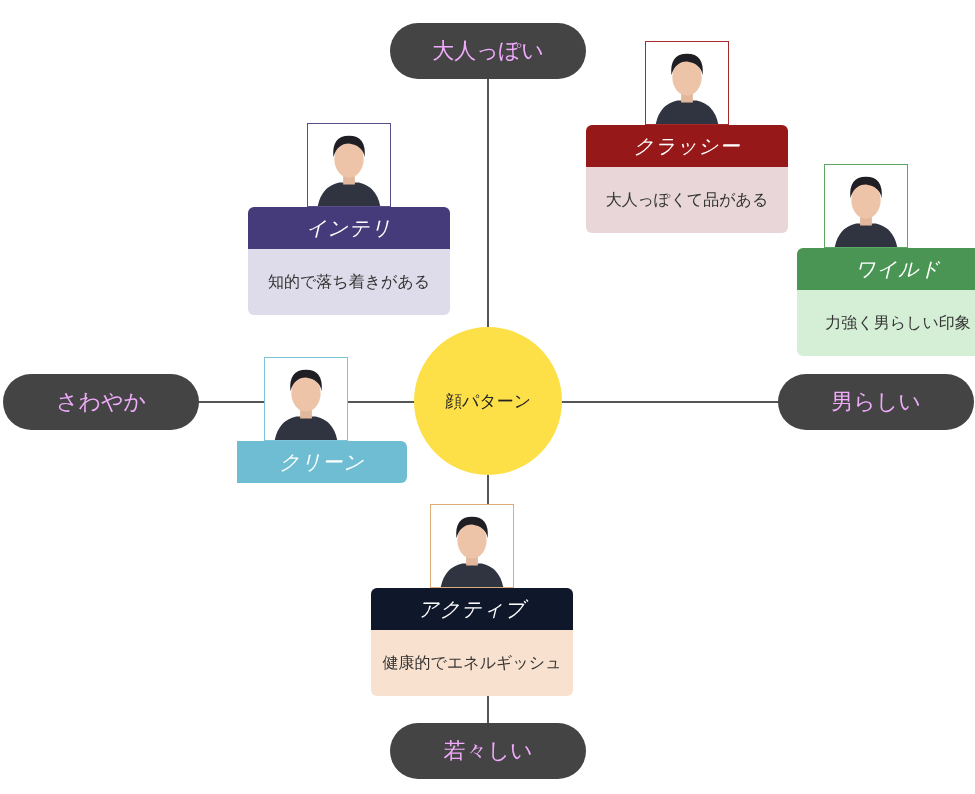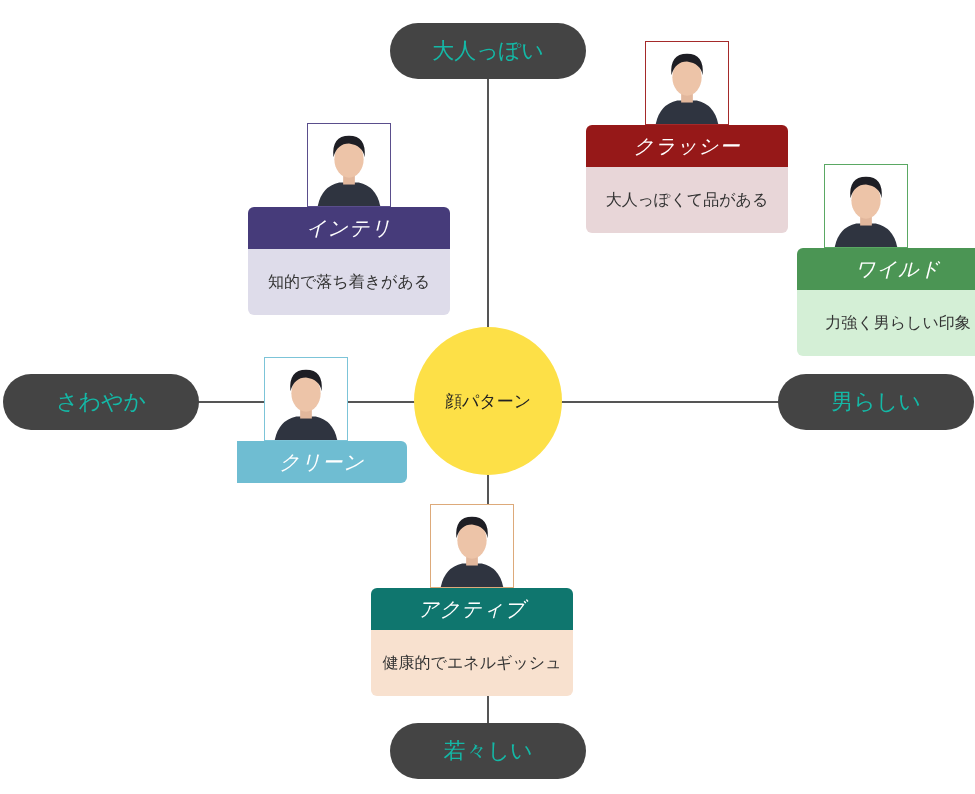--- a/index.html
+++ b/index.html
@@ -5,21 +5,21 @@
   * { box-sizing: border-box; margin: 0; padding: 0; }
   html, body { width: 975px; height: 794px; background: #ffffff; overflow: hidden; }
   body { position: relative; font-family: "DejaVu Sans", "Liberation Sans", sans-serif; color: #333; }
 
   .axis-line { position: absolute; background: #555555; }
   .axis-v { left: 487px; top: 55px; width: 2px; height: 695px; }
   .axis-h { left: 100px; top: 401px; width: 780px; height: 2px; }
 
   .pole {
     position: absolute; height: 56px; border-radius: 28px;
-    background: #444444; color: #14b8a6; font-size: 22px;
+    background: #444444; color: #f0abfc; font-size: 22px;
     display: flex; align-items: center; justify-content: center;
   }
   .pole-top { left: 390px; top: 23px; width: 196px; }
   .pole-bottom { left: 390px; top: 723px; width: 196px; }
   .pole-left { left: 3px; top: 374px; width: 196px; }
   .pole-right { left: 778px; top: 374px; width: 196px; }
 
   .center-circle {
     position: absolute; left: 414px; top: 327px; width: 148px; height: 148px;
     border-radius: 50%; background: #fde047; color: #222;
@@ -117,18 +117,18 @@
 
 <div class="photo" style="left: 430px; top: 504px; border-color: rgb(221, 170, 122);">
     <svg viewBox="0 0 84 84">
       <path d="M10 84 Q14 64 32 60 L52 60 Q70 64 74 84 Z" fill="#2f3440"></path>
       <rect x="36" y="50" width="12" height="12" fill="#e2b79c"></rect>
       <ellipse cx="42" cy="36" rx="15" ry="19" fill="#edc4a8"></ellipse>
       <path d="M26 34 Q24 12 42 12 Q60 12 58 34 Q56 22 42 20 Q30 20 26 34 Z" fill="#1e1e24"></path>
     </svg>
   </div>
 <div class="card" style="left:371px; top:588px;">
-  <div class="card-head" style="background: #0f766e;">アクティブ</div>
+  <div class="card-head" style="background: #0f172a;">アクティブ</div>
   <div class="card-body" style="background: rgb(248, 225, 207);">
     <span>健康的で</span>
     <span>エネルギッシュ</span>
   </div>
 </div>
 
 </body></html>

